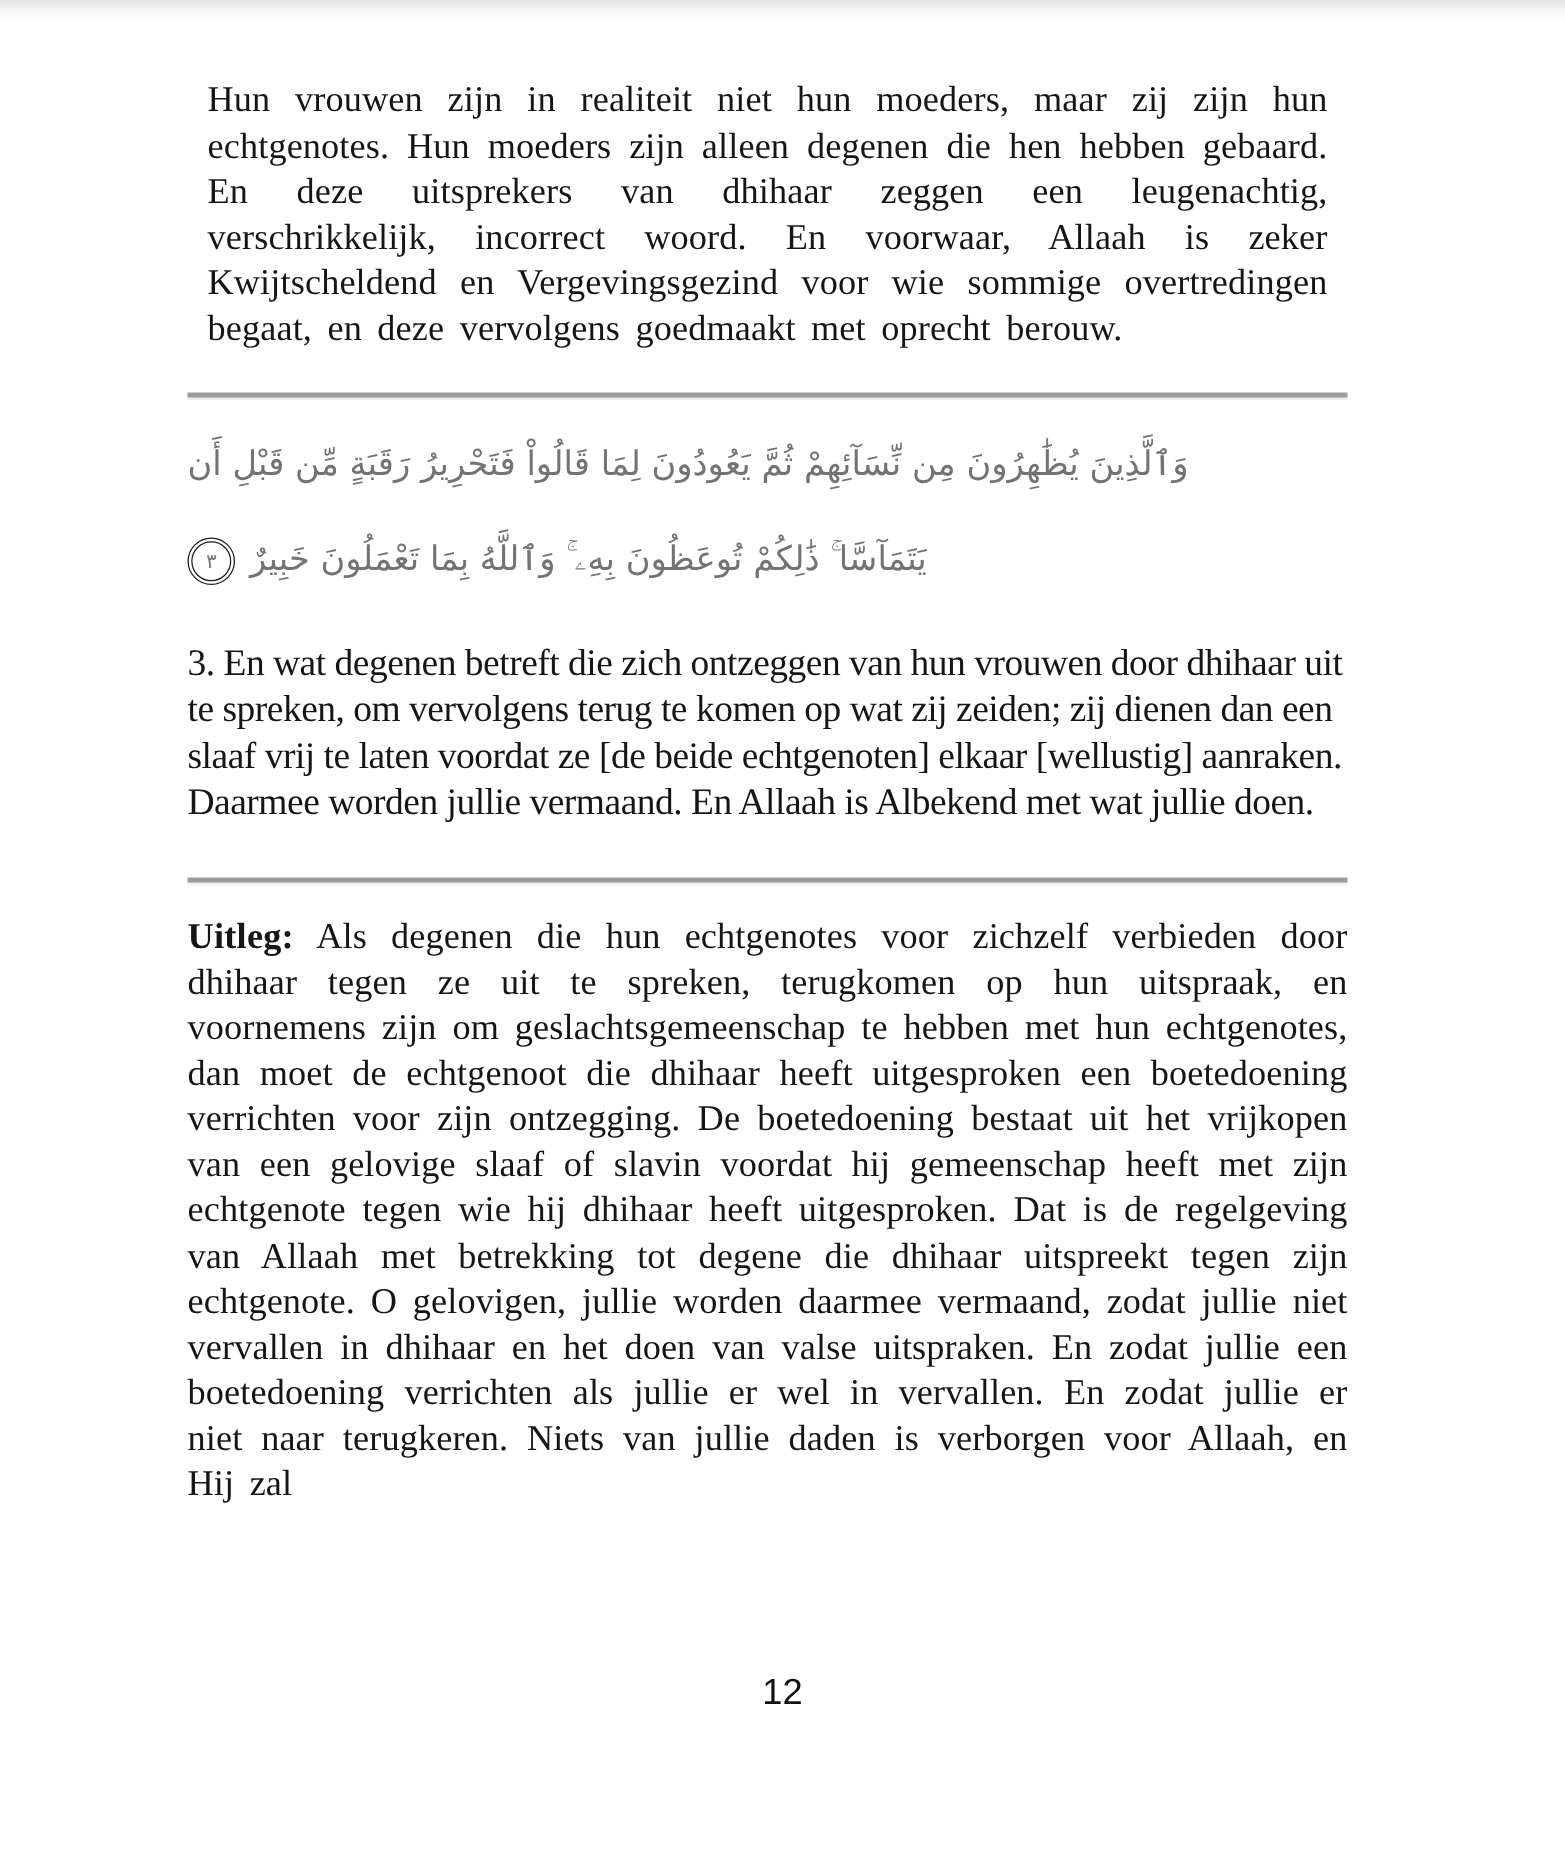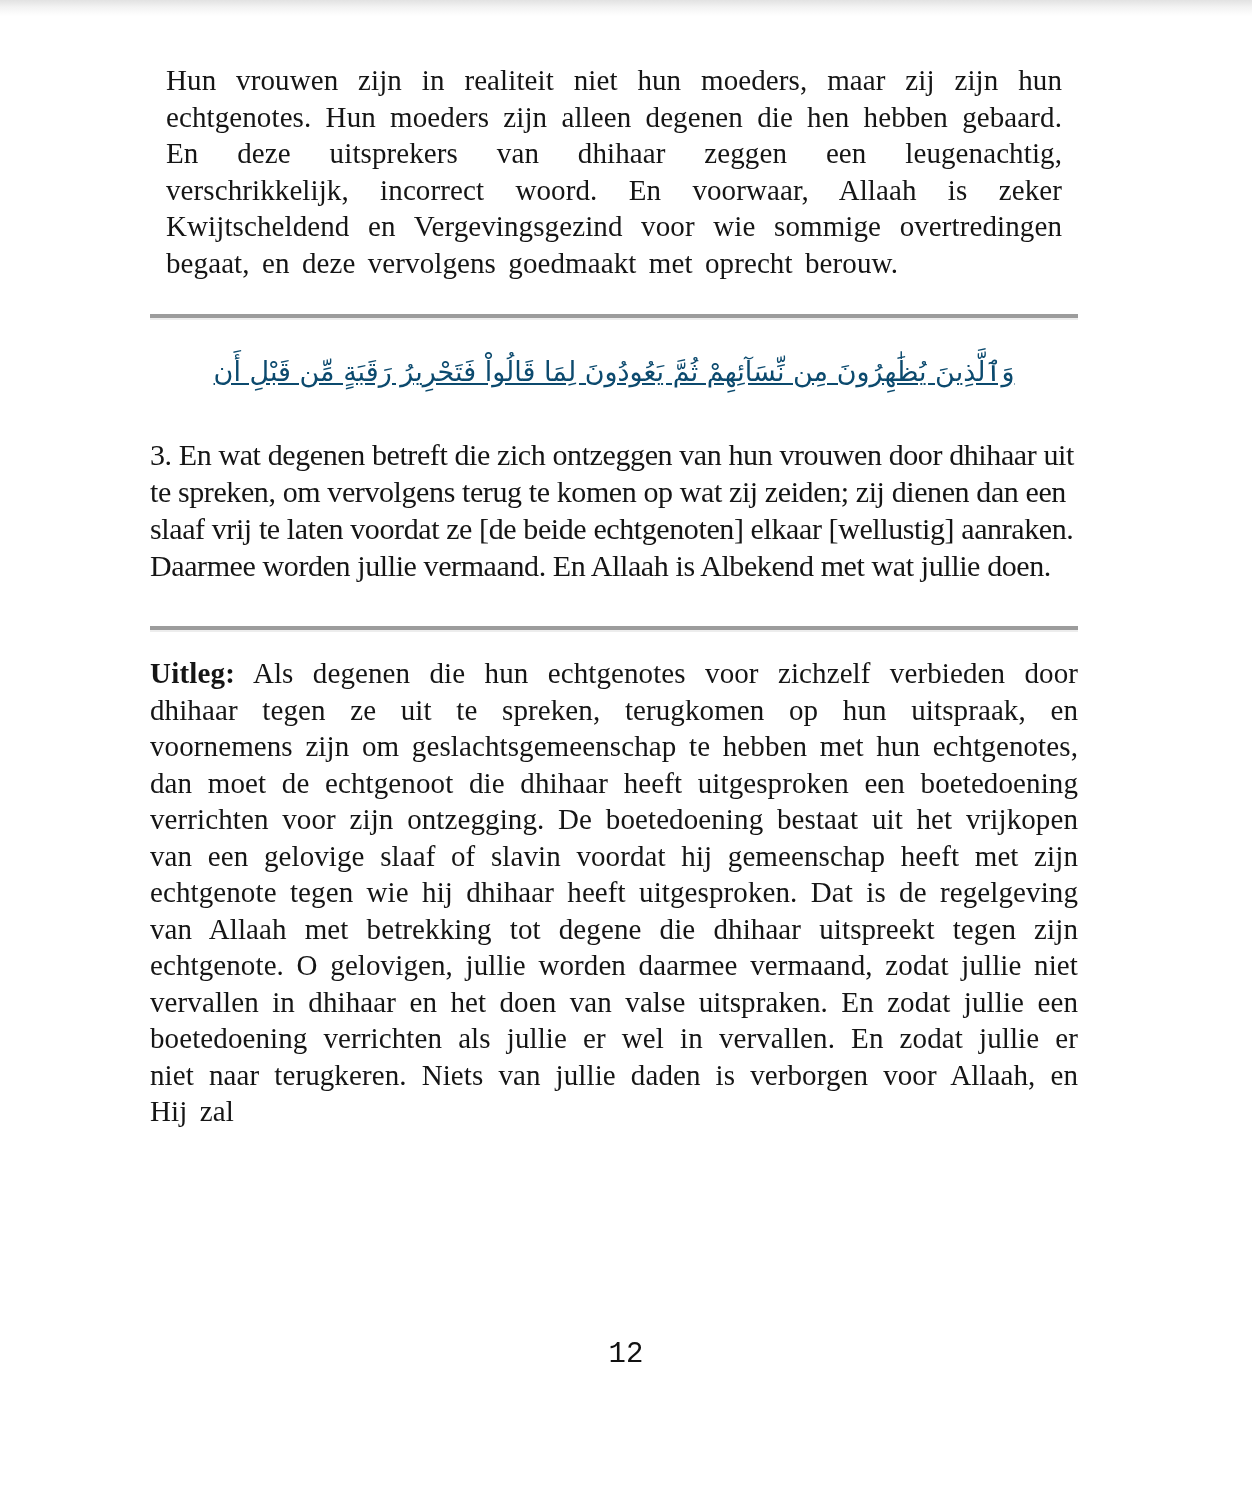--- a/index.html
+++ b/index.html
@@ -45,26 +45,25 @@
     height: 4px;
     background: #9c9c9c;
     box-shadow: 0 2px 0 rgba(0,0,0,0.07);
     margin: 0;
   }
   .divider-1 { margin-top: 33px; }
   .divider-2 { margin-top: 42px; }
   .arabic-verse {
     margin-top: 16px;
     direction: rtl;
-    text-align: center;
+    text-align: left;
     font-family: "DejaVu Sans", sans-serif;
     font-size: 27px;
     line-height: 76px;
-    color: #0c4a6e;
-    text-decoration: underline;
+    color: #737373;
   }
   .arabic-line {
     white-space: nowrap;
   }
   .ayah-mark {
     display: inline-flex;
     align-items: center;
     justify-content: center;
     width: 38px;
     height: 38px;
@@ -86,38 +85,39 @@
     margin: 25px 0 0 0;
   }
   .page-footer {
     position: absolute;
     top: 1338px;
     left: 0;
     width: 1252px;
     text-align: center;
   }
   .page-number {
-    font-family: Liberation Mono, monospace;
+    font-family: Liberation Sans, sans-serif;
     font-size: 29px;
     color: #111;
   }
 </style>
 </head>
 <body>
 
 <div class="top-shade"></div>
 
 <div class="content">
 
   <p class="body-paragraph">Hun vrouwen zijn in realiteit niet hun moeders, maar zij zijn hun echtgenotes. Hun moeders zijn alleen degenen die hen hebben gebaard. En deze uitsprekers van dhihaar zeggen een leugenachtig, verschrikkelijk, incorrect woord. En voorwaar, Allaah is zeker Kwijtscheldend en Vergevingsgezind voor wie sommige overtredingen begaat, en deze vervolgens goedmaakt met oprecht berouw.</p>
 
   <hr class="divider divider-1">
 
   <div class="arabic-verse">
     <div class="arabic-line">وَٱلَّذِينَ يُظَٰهِرُونَ مِن نِّسَآئِهِمْ ثُمَّ يَعُودُونَ لِمَا قَالُواْ فَتَحْرِيرُ رَقَبَةٍ مِّن قَبْلِ أَن</div>
+    <div class="arabic-line"><span>يَتَمَآسَّا ۚ ذَٰلِكُمْ تُوعَظُونَ بِهِۦ ۚ وَٱللَّهُ بِمَا تَعْمَلُونَ خَبِيرٌ</span>​<span class="ayah-mark">٣</span></div>
   </div>
 
   <p class="translation-paragraph">3. En wat degenen betreft die zich ontzeggen van hun vrouwen door dhihaar uit te spreken, om vervolgens terug te komen op wat zij zeiden; zij dienen dan een slaaf vrij te laten voordat ze [de beide echtgenoten] elkaar [wellustig] aanraken. Daarmee worden jullie vermaand. En Allaah is Albekend met wat jullie doen.</p>
 
   <hr class="divider divider-2">
 
   <p class="body-paragraph explanation-paragraph"><b>Uitleg:</b><span> Als degenen die hun echtgenotes voor zichzelf verbieden door dhihaar tegen ze uit te spreken, terugkomen op hun uitspraak, en voornemens zijn om geslachtsgemeenschap te hebben met hun echtgenotes, dan moet de echtgenoot die dhihaar heeft uitgesproken een boetedoening verrichten voor zijn ontzegging. De boetedoening bestaat uit het vrijkopen van een gelovige slaaf of slavin voordat hij gemeenschap heeft met zijn echtgenote tegen wie hij dhihaar heeft uitgesproken. Dat is de regelgeving van Allaah met betrekking tot degene die dhihaar uitspreekt tegen zijn echtgenote. O gelovigen, jullie worden daarmee vermaand, zodat jullie niet vervallen in dhihaar en het doen van valse uitspraken. En zodat jullie een boetedoening verrichten als jullie er wel in vervallen. En zodat jullie er niet naar terugkeren. Niets van jullie daden is verborgen voor Allaah, en Hij zal</span></p>
 
 </div>
 

